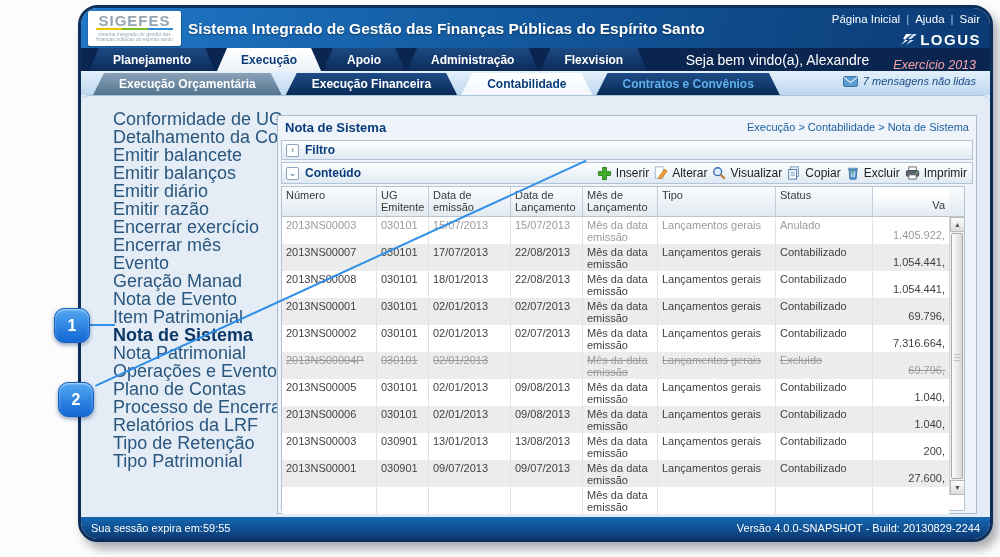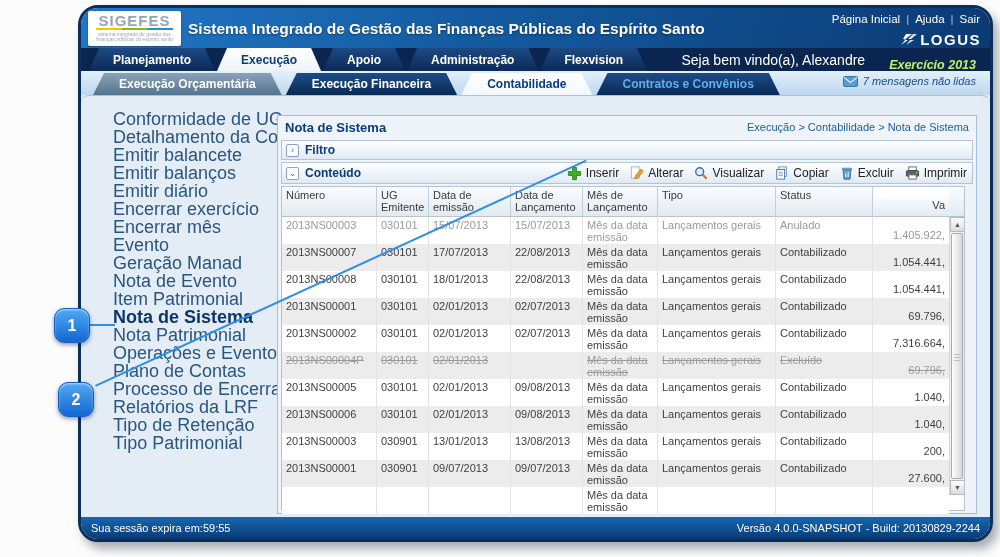--- a/index.html
+++ b/index.html
@@ -35,21 +35,21 @@
          font-size:12px; font-weight:bold; color:#fff; cursor:pointer; }
   .tab .tab-bg { position:absolute; inset:0;
          background:linear-gradient(#1c4a84,#0c2a58);
          clip-path:polygon(10px 0,calc(100% - 10px) 0,100% 100%,0 100%);
          filter:drop-shadow(0 -1px 0 #35629c); }
   .tab.active { color:#0a3c7c; }
   .tab.active .tab-bg { background:linear-gradient(#ffffff,#eef3f8); filter:none; }
   .tab span { position:relative; }
   .welcome-area { position:absolute; right:14px; top:0; height:23px; display:flex; align-items:center; gap:24px; }
   .welcome { color:#fff; font-size:14px; }
-  .exercise { color:#bef264; font-size:12.5px; font-weight:bold; font-style:italic;margin-top:11px; }
+  .exercise { color:#fca5a5; font-size:12.5px; font-weight:normal; font-style:italic;margin-top:11px; }
 
   
   .subtabrow { position:absolute; left:0; top:63px; width:909px; height:24px;
                background:linear-gradient(#e3f0fa,#bdd7ee); display:flex; align-items:flex-end; padding-left:12px; }
   .stab { position:relative; height:22px; line-height:23px; padding:0 26px; margin-right:4px;
           font-size:12px; font-weight:bold; cursor:pointer; color:#fff; }
   .stab .tab-bg { position:absolute; inset:0; clip-path:polygon(11px 0,calc(100% - 11px) 0,100% 100%,0 100%); }
   .stab.slate .tab-bg { background:linear-gradient(#8aa2b8,#54748e); }
   .stab.navy  .tab-bg { background:linear-gradient(#1d4c88,#0a2a56); }
   .stab.active { color:#0a3c7c; }
@@ -74,21 +74,21 @@
               display:flex; justify-content:space-between; align-items:center; }
   .page-title { font-size:13px; font-weight:bold; color:#0a3c7c; }
   .breadcrumb { font-size:11px; color:#2060a0; }
   .bar { position:absolute; left:3px; right:3px; height:20px; border:1px solid #b4c4d6;
          background:linear-gradient(#ffffff,#dfe9f3); display:flex; align-items:center; padding:0 4px; cursor:pointer; }
   .bar-filter { top:24px; }
   .bar-content { top:46px; height:22px; }
   .chev { width:13px; height:13px; border:1px solid #8aa4be; background:#fff; color:#3a6a9a;
           font-size:9px; line-height:11px; text-align:center; border-radius:2px; margin-right:6px; }
   .bar-label { font-size:12px; font-weight:bold; color:#0a3c7c; }
-  .toolbar { position:absolute; right:5px; top:0; height:20px; display:flex; align-items:center; gap:11px; }
+  .toolbar { position:absolute; right:5px; top:0; height:20px; display:flex; align-items:center; gap:5px; }
   .tbtn { display:flex; align-items:center; gap:4px; font-size:12px; color:#222; cursor:pointer; }
 
   
   .tablewrap { position:absolute; left:3px; top:70px; width:684px; height:325px;
                border:1px solid #b6c2ce; background:#fff; }
   .thead { display:flex; height:30px; }
   .th { font-size:11px; color:#3a3a3a; padding:2px 4px; line-height:12px;
         background:linear-gradient(#fafcfe,#e2eaf1); border-right:1px solid #c2cedb; border-bottom:1px solid #b8c4d0; }
   .tbody { position:relative; height:322px; overflow:hidden; }
   .rows { position:absolute; left:0; top:0; width:667px; }
@@ -189,20 +189,21 @@
     </div>
 
     <div class="content">
 
       <ul class="side-list">
         <li>Conformidade de UG</li>
         <li>Detalhamento da Conta Contábil</li>
         <li>Emitir balancete</li>
         <li>Emitir balanços</li>
         <li>Emitir diário</li>
+        <li>Emitir razão</li>
         <li>Encerrar exercício</li>
         <li>Encerrar mês</li>
         <li>Evento</li>
         <li>Geração Manad</li>
         <li>Nota de Evento</li>
         <li>Item Patrimonial</li>
         <li class="selected">Nota de Sistema</li>
         <li>Nota Patrimonial</li>
         <li>Operações e Eventos por Conta</li>
         <li>Plano de Contas</li>

